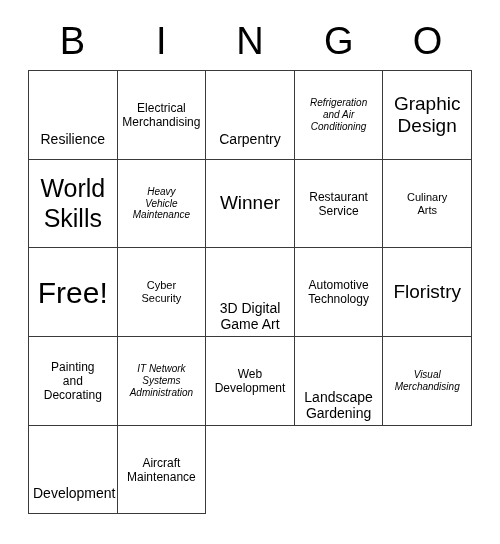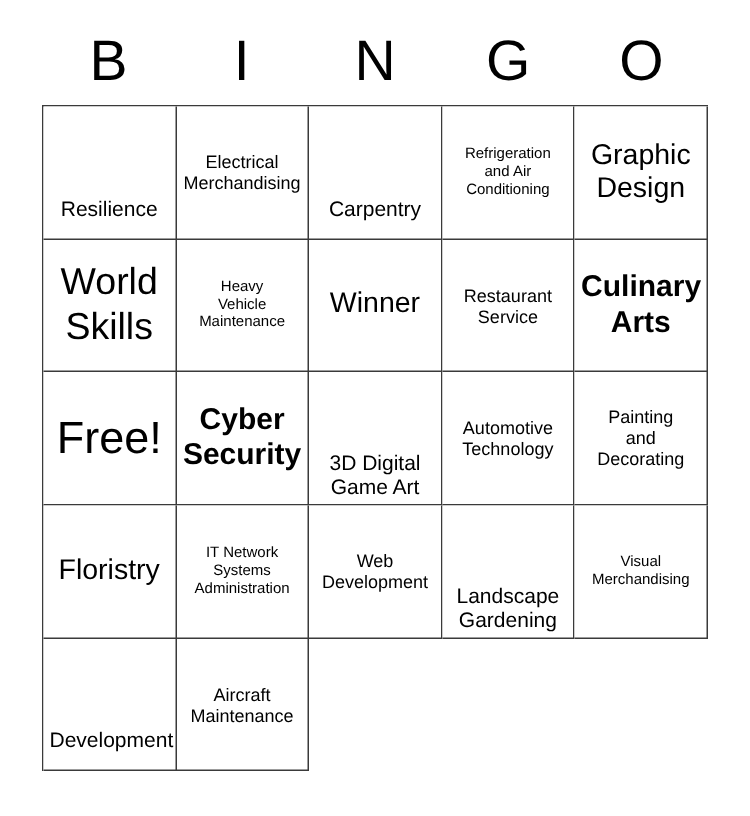--- a/index.html
+++ b/index.html
@@ -63,24 +63,24 @@
     background: #ffffff;
   }
   .cell-text {
     display: block;
     width: 100%;
     line-height: 1.17;
     white-space: pre-line;
   }
 
   
-  .fs-xs  { font-size: 10px; }
+  .fs-xs  { font-size: 10px; font-style: italic; }
   .fs-s   { font-size: 12px; }
   .fs-m   { font-size: 14px; margin-top: 48px; }
-  .fs-l   { font-size: 20px; font-weight: bold; }
+  .fs-l   { font-size: 11px; }
   .fs-xl  { font-size: 19px; }
   .fs-xxl { font-size: 25px; }
   .fs-free{ font-size: 30px; }
 </style>
 </head>
 <body>
 
 <div id="bingo-card">
 
   <div id="bingo-header">
@@ -140,26 +140,26 @@
       </div>
       <div class="bingo-cell">
         <span class="cell-text fs-m">3D Digital
 Game Art</span>
       </div>
       <div class="bingo-cell">
         <span class="cell-text fs-s">Automotive
 Technology</span>
       </div>
       <div class="bingo-cell">
+        <span class="cell-text fs-xl">Floristry</span>
+      </div>
+      <div class="bingo-cell">
         <span class="cell-text fs-s">Painting
 and
 Decorating</span>
-      </div>
-      <div class="bingo-cell">
-        <span class="cell-text fs-xl">Floristry</span>
       </div>
       <div class="bingo-cell">
         <span class="cell-text fs-xs">IT Network
 Systems
 Administration</span>
       </div>
       <div class="bingo-cell">
         <span class="cell-text fs-s">Web
 Development</span>
       </div>

